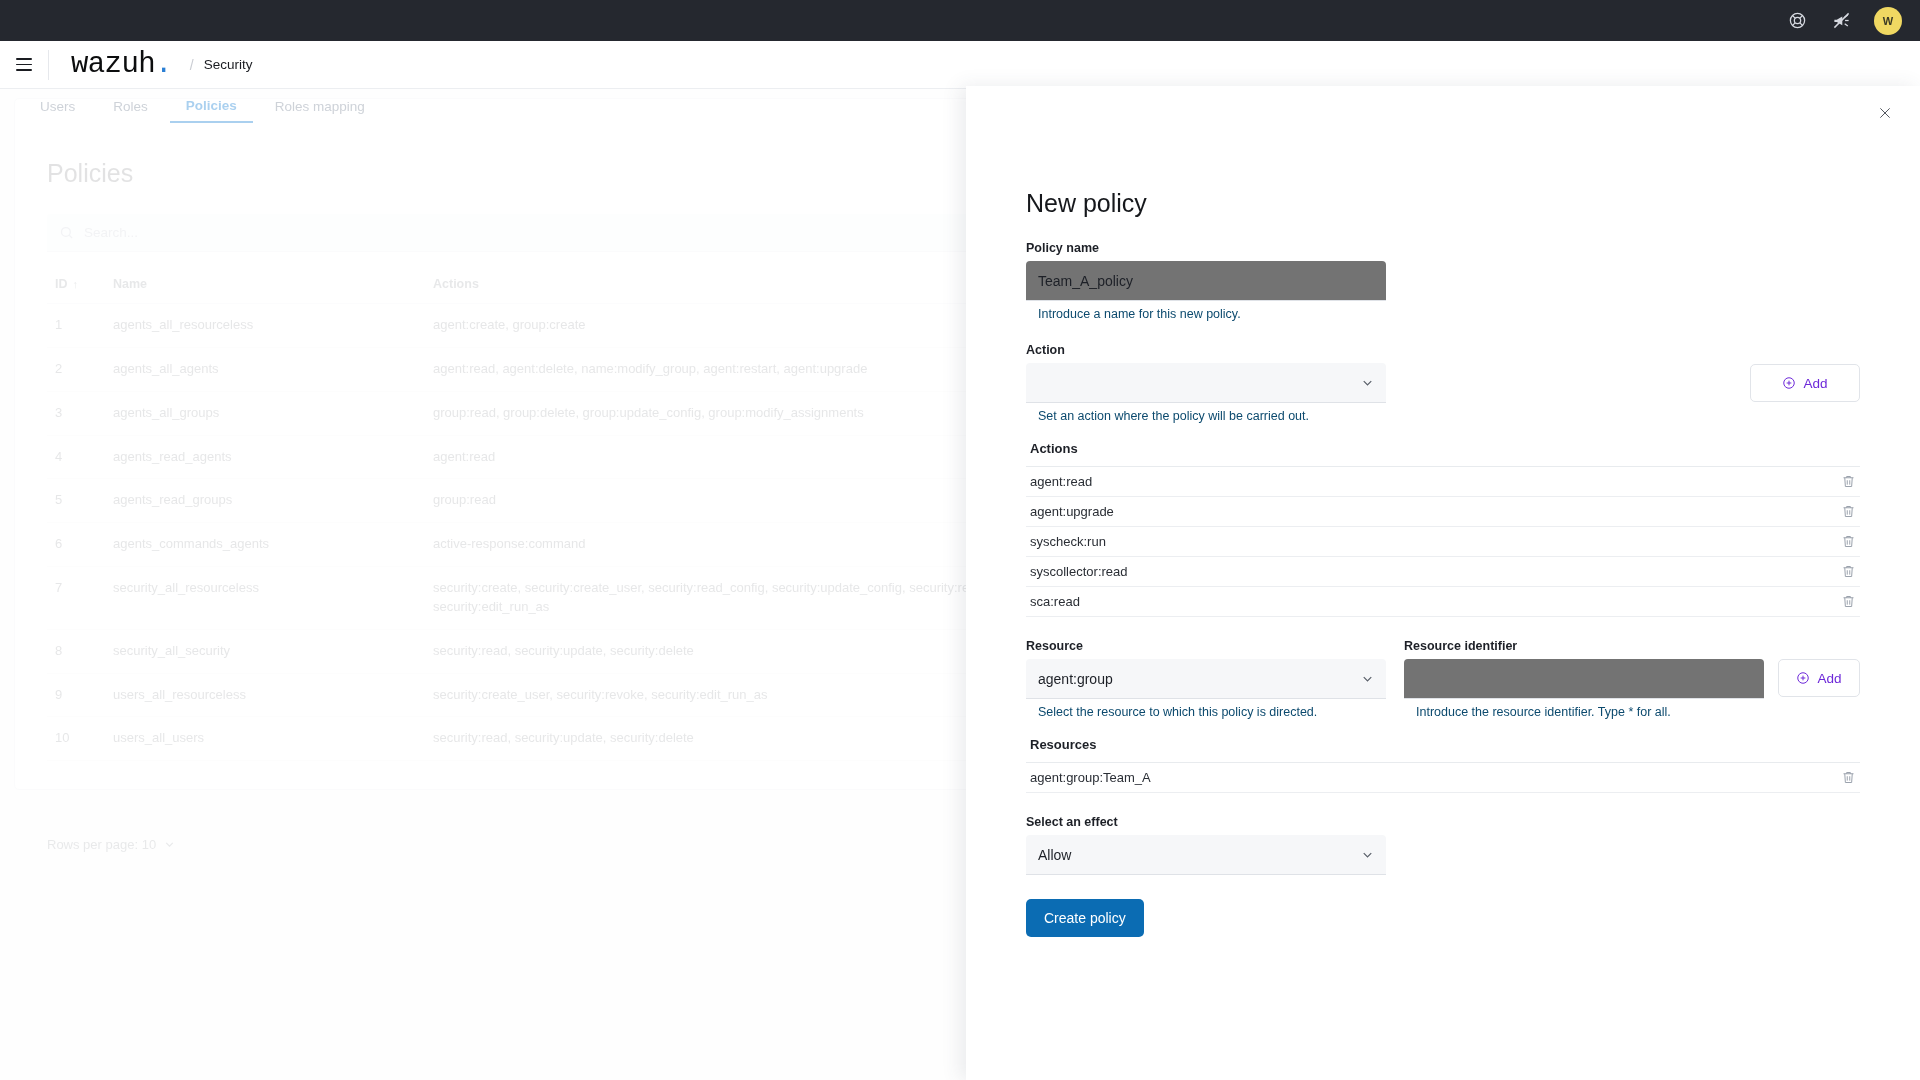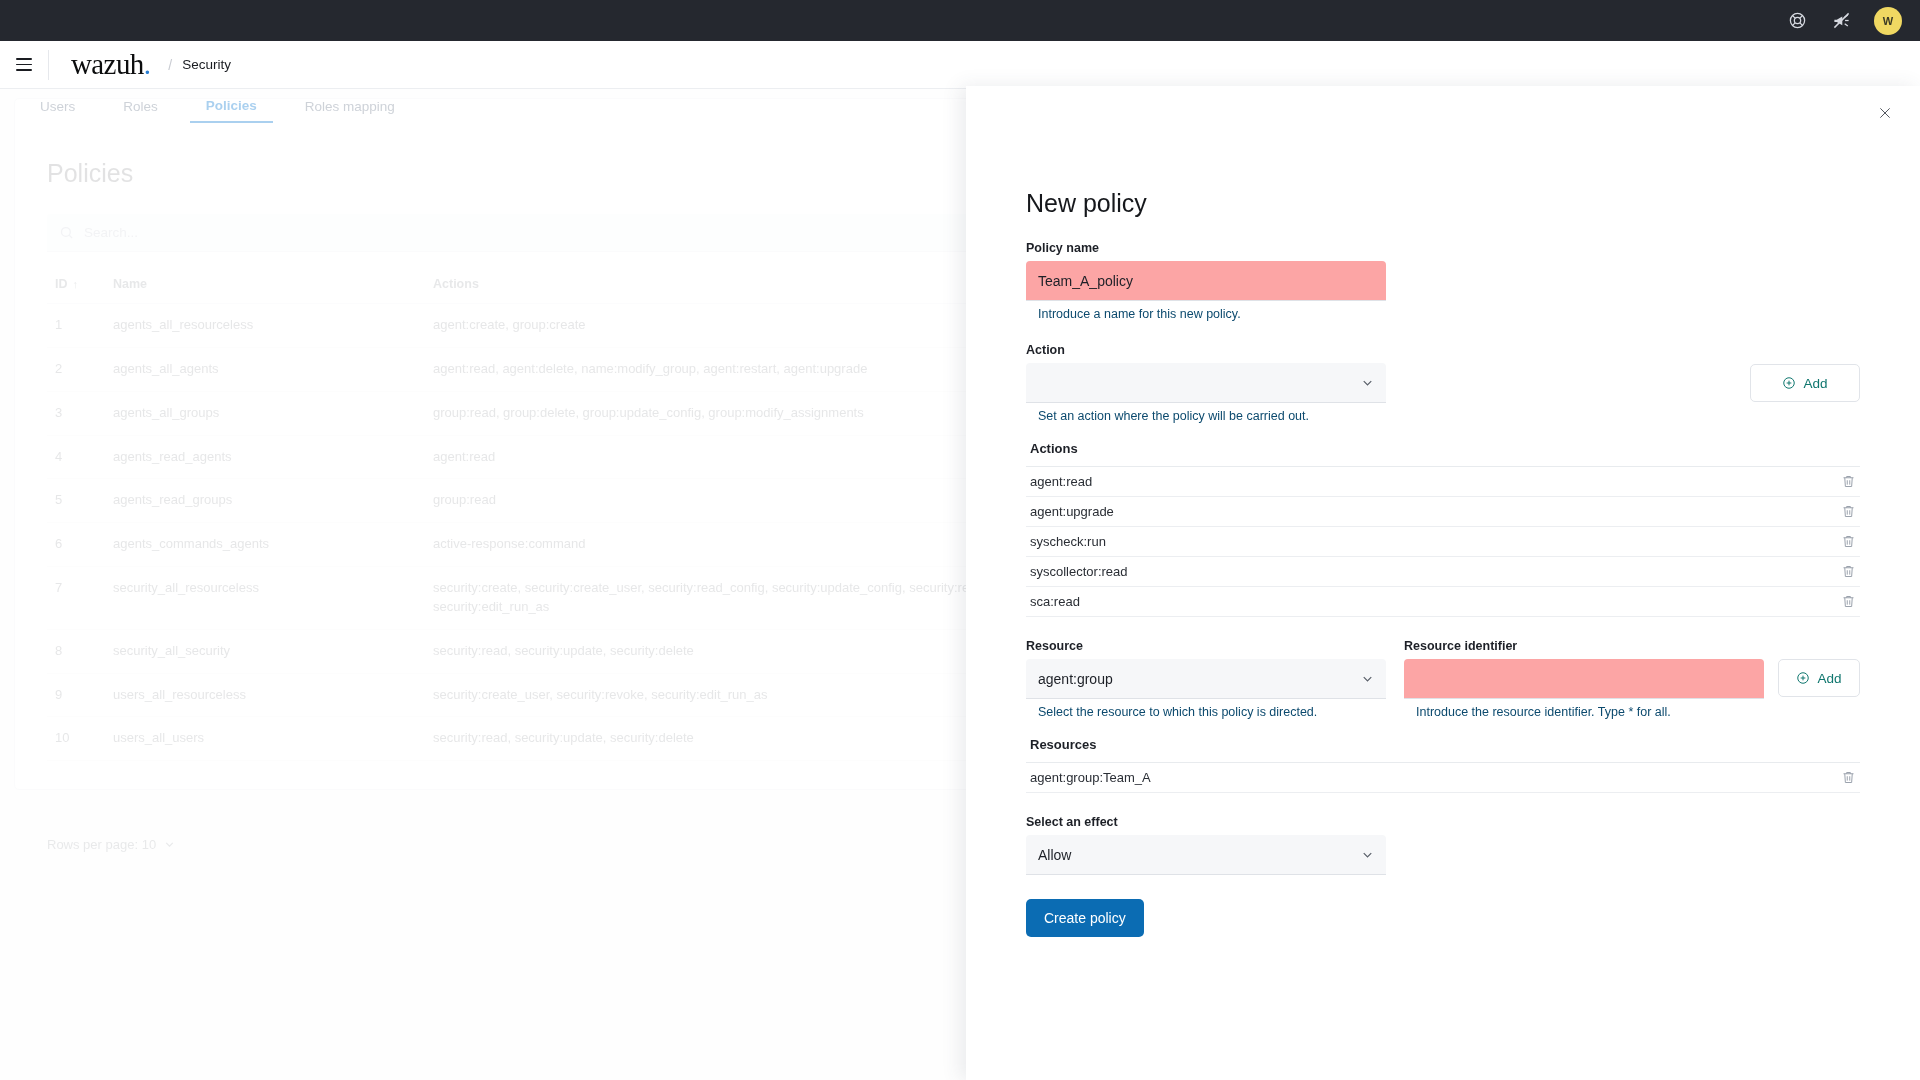--- a/index.html
+++ b/index.html
@@ -32,21 +32,21 @@
   .appheader {
     position: absolute; left: 0; top: 41px; width: 1920px; height: 48px;
     background: #ffffff; border-bottom: 1px solid #eceef1;
     display: flex; align-items: center;
   }
   .burger { width: 48px; height: 48px; display: flex; flex-direction: column;
             align-items: center; justify-content: center; gap: 4px; cursor: pointer; }
   .burger i { display: block; width: 16px; height: 1.6px; background: #1a1c21; border-radius: 1px; }
   .hdr-divider { width: 1px; height: 30px; background: #e6e8ec; margin-right: 22px; }
   .brand { font-size: 29px; font-weight: 400; color: #0c0d0e; letter-spacing: -.6px;
-           font-family: Liberation Serif, serif; line-height: 1; }
+           font-family: Liberation Mono, monospace; line-height: 1; }
   .brand .dot { color: #2a7fd4; }
   .bc-slash { color: #c9ccd2; margin: 0 10px 0 18px; font-size: 14px; }
   .bc-item { font-size: 13.5px; color: #1a1c21; cursor: pointer; }
 
   
   .page {
     position: absolute; left: 0; top: 89px; width: 1920px; height: 991px;
     background: #f7f8fa;
     opacity: .12;
   }
@@ -98,40 +98,40 @@
     position: absolute; right: 22px; top: 14px; width: 26px; height: 26px;
     display: flex; align-items: center; justify-content: center;
     cursor: pointer; color: #3b4049; font-size: 17px; line-height: 1;
   }
 
   .form { position: absolute; left: 60px; top: 155px; width: 834px; }
   .field-label { font-size: 12.5px; font-weight: 700; color: #1d2027; margin-bottom: 6px; }
   .help-text { font-size: 12.5px; color: #0c4a6e; margin-top: 6px; margin-left: 12px; }
 
   .inp {
-    width: 360px; height: 40px; background: #fca5a5;
+    width: 360px; height: 40px; background: #737373;
     border: none; border-bottom: 1.5px solid #dfe2e7; border-radius: 4px 4px 0 0;
     font-size: 14px; color: #1d2027; padding: 0 12px;
     font-family: "Liberation Sans", sans-serif; outline: none;
   }
   .inp::placeholder { color: #a1a8b3; }
   .sel {
     position: relative; width: 360px; height: 40px; background: #f6f7f9;
     border-bottom: 1.5px solid #dfe2e7; border-radius: 4px 4px 0 0;
     display: flex; align-items: center; padding: 0 12px; cursor: pointer;
   }
   .sel-val { font-size: 14px; color: #1d2027; }
   .sel .chev { position: absolute; right: 11px; top: 50%; transform: translateY(-50%); width: 15px; height: 15px; color: #5b616b; }
   .sel .chev svg { width: 15px; height: 15px; display: block; }
 
   .row2 { display: flex; align-items: flex-start; gap: 14px; }
   .addbtn {
     width: 110px; height: 38px; border: 1px solid #e1e4e9; border-radius: 5px;
     background: #fff; display: flex; align-items: center; justify-content: center; gap: 7px;
-    font-size: 13.5px; color: #0f766e; cursor: default;
+    font-size: 13.5px; color: #6d28d9; cursor: default;
   }
   .addbtn svg { width: 14px; height: 14px; }
 
   .sub-head { font-size: 13px; font-weight: 700; color: #1d2027; padding: 0 0 10px 4px; }
   .list { border-top: 1px solid #e8ebee; }
   .list-row {
     height: 30px; display: flex; align-items: center; justify-content: space-between;
     border-bottom: 1px solid #eceef1; padding: 0 4px;
   }
   .list-row .lbl { font-size: 13px; color: #2a2e35; }
@@ -178,21 +178,21 @@
         <i></i>
         <i></i>
     </div>
     <div class="hdr-divider"></div>
     <div class="brand"><span>wazuh</span><span class="dot">.</span></div>
     <span class="bc-slash">/</span>
     <span class="bc-item">Security</span>
   </div>
 
   <div style="position:absolute;left:0;top:89px;width:968px;height:34px;">
-    <div id="tabs" style="display:flex;align-items:center;height:34px;padding-left:24px;gap:16px;opacity:.55;">
+    <div id="tabs" style="display:flex;align-items:center;height:34px;padding-left:24px;gap:6px;opacity:.55;">
         <div style="padding: 0px 16px; height: 34px; display: flex; align-items: center; font-size: 13.5px; cursor: pointer; color: rgb(154, 163, 176);">
           <span>Users</span>
         </div>
         <div style="padding: 0px 16px; height: 34px; display: flex; align-items: center; font-size: 13.5px; cursor: pointer; color: rgb(154, 163, 176);">
           <span>Roles</span>
         </div>
         <div style="padding: 0px 16px; height: 34px; display: flex; align-items: center; font-size: 13.5px; cursor: pointer; color: rgb(79, 159, 224); font-weight: 700; border-bottom: 2.5px solid rgb(79, 159, 224);">
           <span>Policies</span>
         </div>
         <div style="padding: 0px 16px; height: 34px; display: flex; align-items: center; font-size: 13.5px; cursor: pointer; color: rgb(154, 163, 176);">

